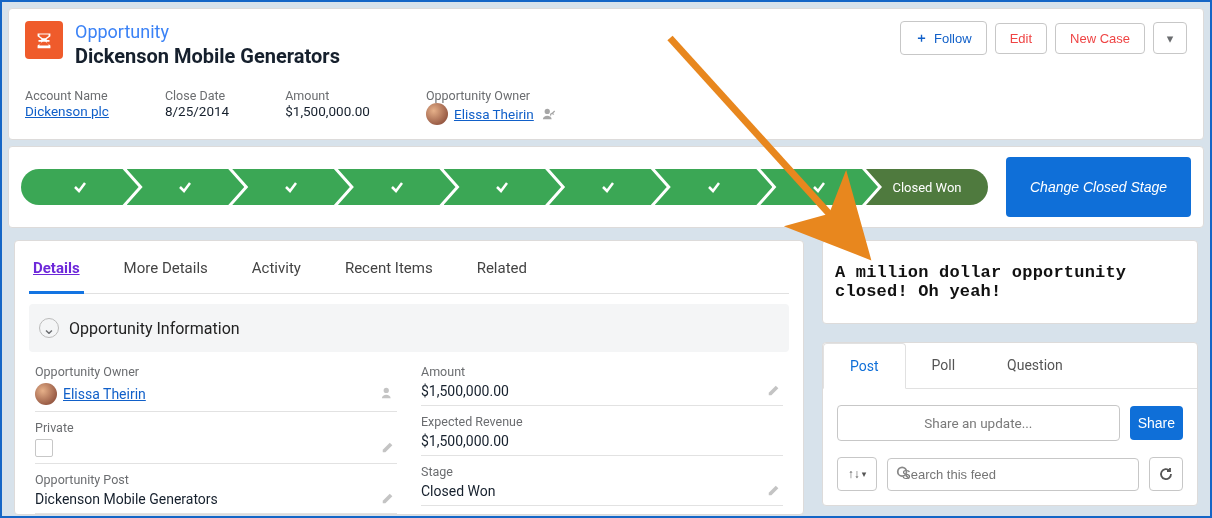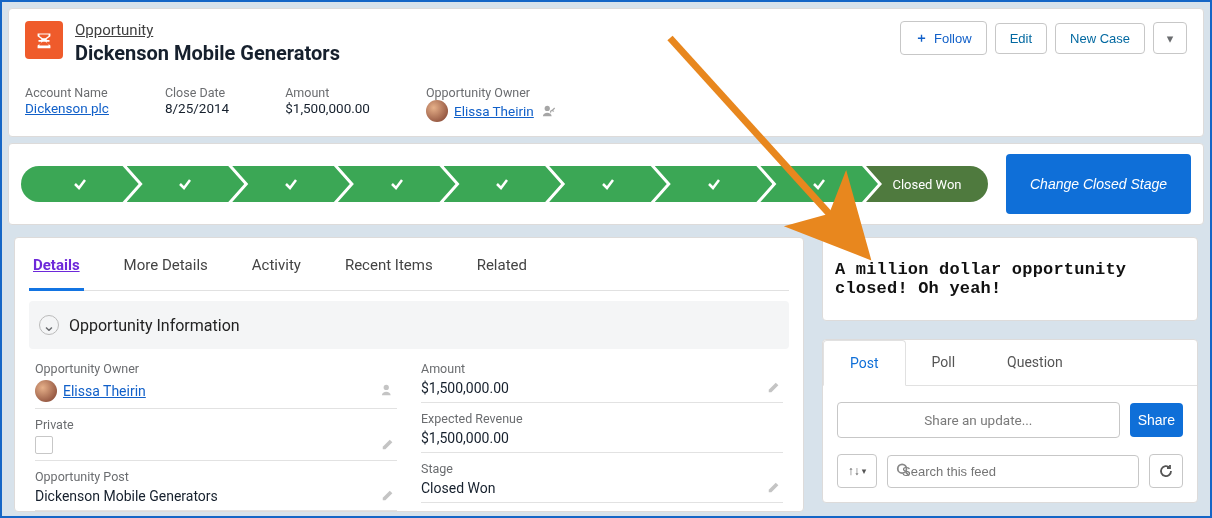--- a/index.html
+++ b/index.html
@@ -21,26 +21,26 @@
   margin: 6px;
 }
 .header-card { padding: 12px 16px 14px; }
 .header-top { display: flex; align-items: flex-start; justify-content: space-between; }
 .title-block { display: flex; gap: 12px; align-items: flex-start; }
 .app-icon {
   width: 38px; height: 38px; background: #ef5b2b; border-radius: 4px;
   display: flex; align-items: center; justify-content: center; color:#fff;
 }
 .app-icon svg { width: 22px; height: 22px; fill: #fff; }
-.obj-label { font-size: 15px; color: #404040; text-decoration: underline; }
+.obj-label { font-size: 18px; color: #3b82f6; }
 .obj-title { font-size: 20px; font-weight: 700; color:#16202d; margin-top:2px; }
 .actions { display: flex; gap: 8px; align-items: center; }
 .btn {
   background: #fff; border: 1px solid #c7c7c7; border-radius: 4px;
-  padding: 7px 14px; font-size: 13px; color: #0369a1; cursor: pointer;
+  padding: 7px 14px; font-size: 13px; color: #ef4444; cursor: pointer;
   display: inline-flex; align-items: center; gap: 6px;
 }
 .btn.follow { color:#1160c9; }
 .btn .plus { color:#1160c9; font-weight:600; }
 .btn-sq {
   width: 34px; height: 32px; border:1px solid #c7c7c7; border-radius:4px;
   background:#fff; display:flex;align-items:center;justify-content:center;
   color:#6b6d70; cursor:pointer;
 }
 .meta-row { display:flex; gap: 56px; margin-top: 20px; }

